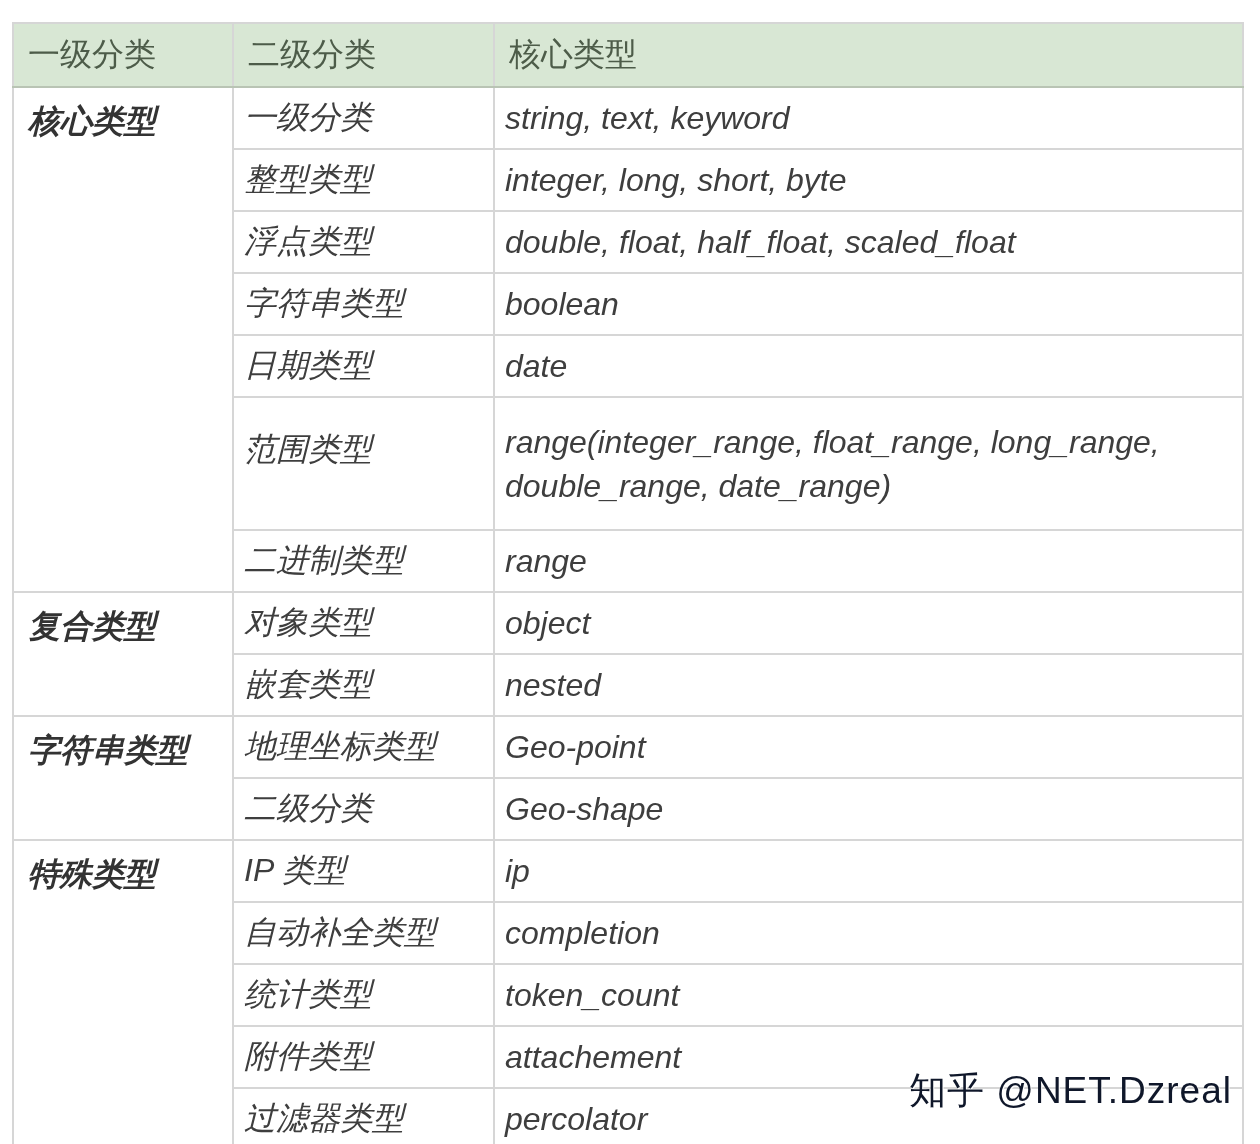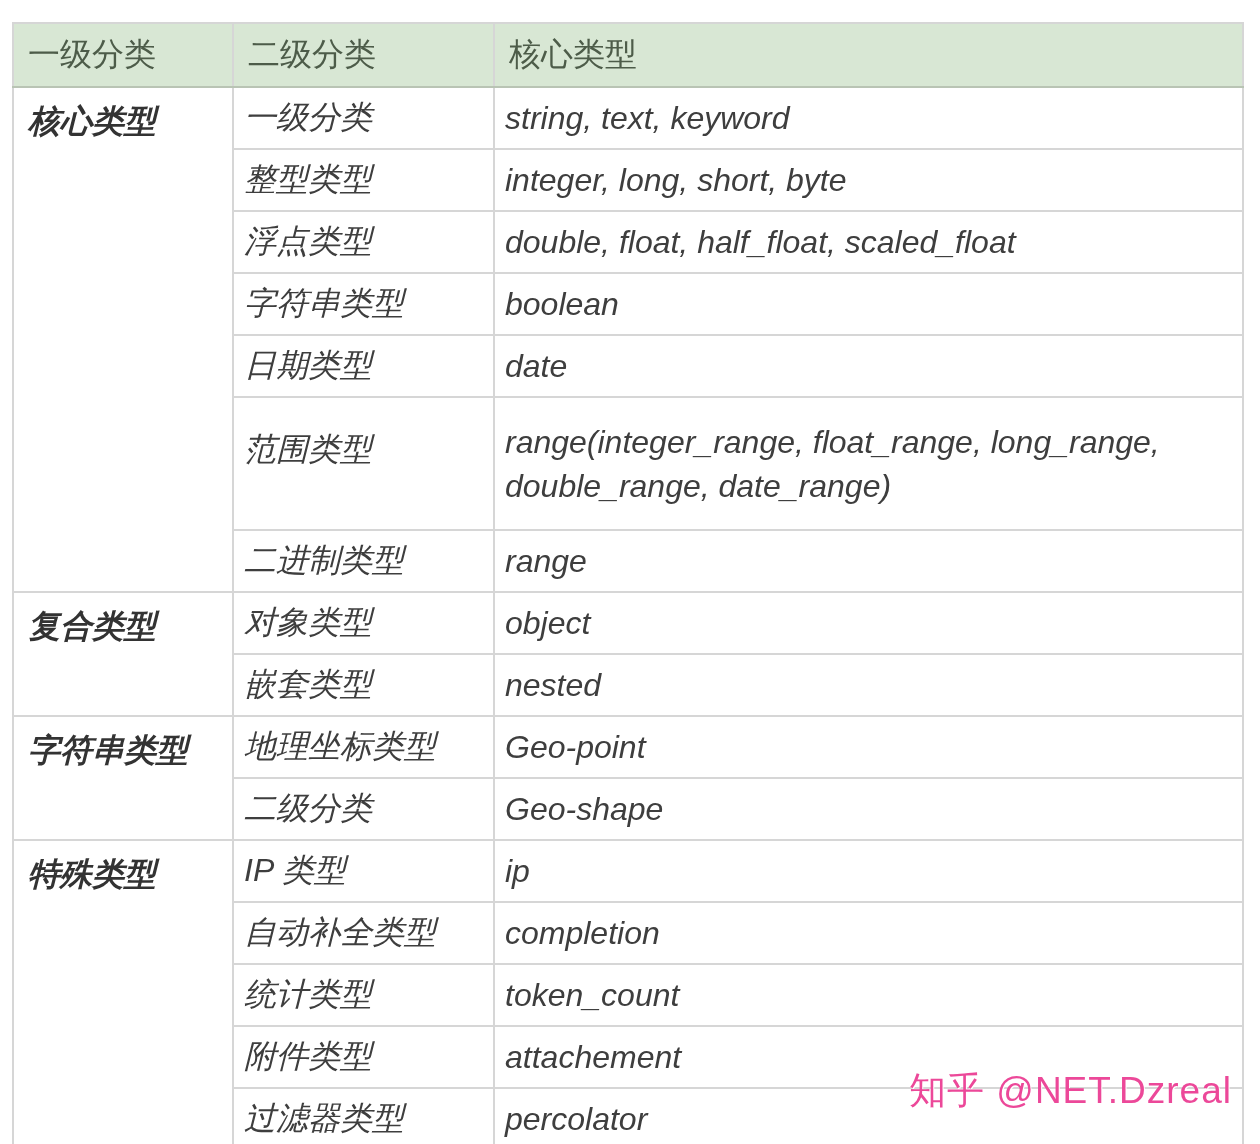--- a/index.html
+++ b/index.html
@@ -55,21 +55,21 @@
   tr.tall td { height: 101px; }
   tr.tall td.sub {
     vertical-align: top;
     padding-top: 30px;
   }
   .watermark {
     position: absolute;
     right: 28px;
     top: 1066px;
     font-size: 37px;
-    color: #ec4899;
+    color: #0f172a;
     letter-spacing: 1px;
     text-shadow: 1px 1px 0 #ffffff;
     white-space: nowrap;
   }
 </style>
 </head>
 <body>
 
 <table class="types-table">
   <colgroup>

